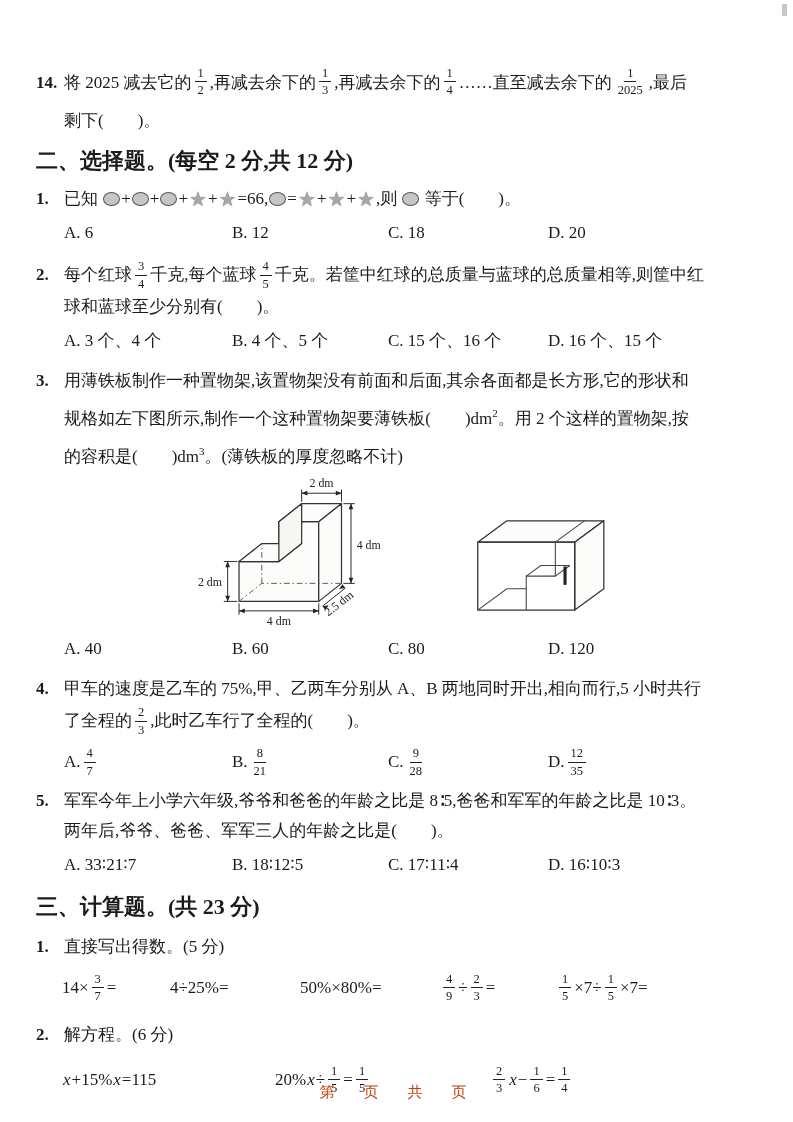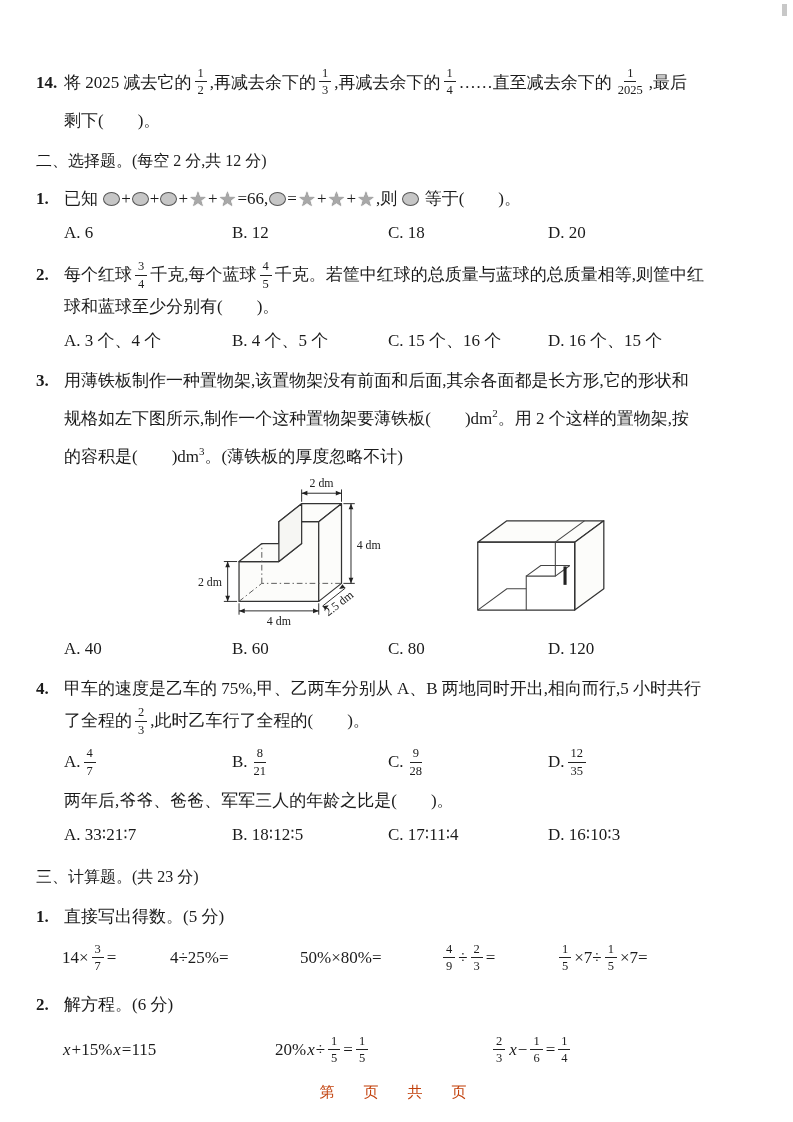--- a/index.html
+++ b/index.html
@@ -8,21 +8,21 @@
     font-family:"Liberation Serif","DejaVu Serif",serif;
     color:#1b1b1b; font-size:17px; position:relative;
   }
   .page { position:relative; width:793px; height:1122px; padding:58px 30px 0 36px; }
   .scan-mark { position:absolute; top:4px; right:6px; width:5px; height:12px; background:#9a9a9a; opacity:.55; }
 
   .qline { line-height:30px; }
   .fline { line-height:34px; display:flex; align-items:center; flex-wrap:nowrap; white-space:nowrap; }
   .qnum { font-weight:bold; display:inline-block; min-width:28px; }
   .indent { padding-left:28px; }
-  .sec-title { font-weight:normal; font-size:16px; line-height:30px; }
+  .sec-title { font-weight:bold; font-size:22px; line-height:30px; }
 
   .frac { display:inline-flex; flex-direction:column; align-items:center; vertical-align:middle;
           margin:0 3px; line-height:1.15; font-size:12.5px; }
   .frac .num { padding:0 3px 1px; border-bottom:1.3px solid #222; }
   .frac .den { padding:1px 3px 0; }
   sup { font-size:11px; vertical-align:super; }
   .var { font-style:italic; padding:0 1px; }
 
   .shape-circle { display:inline-block; width:17px; height:14px; background:#c6c6c6;
                   border:1.4px solid #555; border-radius:50%; vertical-align:-2px; margin:0 1px; }
@@ -214,20 +214,23 @@
             <span class="den">28</span>
           </span></span>
       <span class="opt">D. <span class="frac">
             <span class="num">12</span>
             <span class="den">35</span>
           </span></span>
     </div>
   </div>
 
   <div class="block" style="margin-top:8px;">
+    <div class="qline">
+      <span class="qnum">5.</span><span>军军今年上小学六年级,爷爷和爸爸的年龄之比是 8∶5,爸爸和军军的年龄之比是 10∶3。</span>
+    </div>
     <div class="qline indent">两年后,爷爷、爸爸、军军三人的年龄之比是(　　)。</div>
     <div class="opts">
       <span class="opt w1">A. 33∶21∶7</span>
       <span class="opt w2">B. 18∶12∶5</span>
       <span class="opt w3">C. 17∶11∶4</span>
       <span class="opt">D. 16∶10∶3</span>
     </div>
   </div>
 
   <div class="sec-title" style="margin-top:12px;">三、计算题。(共 23 分)</div>

